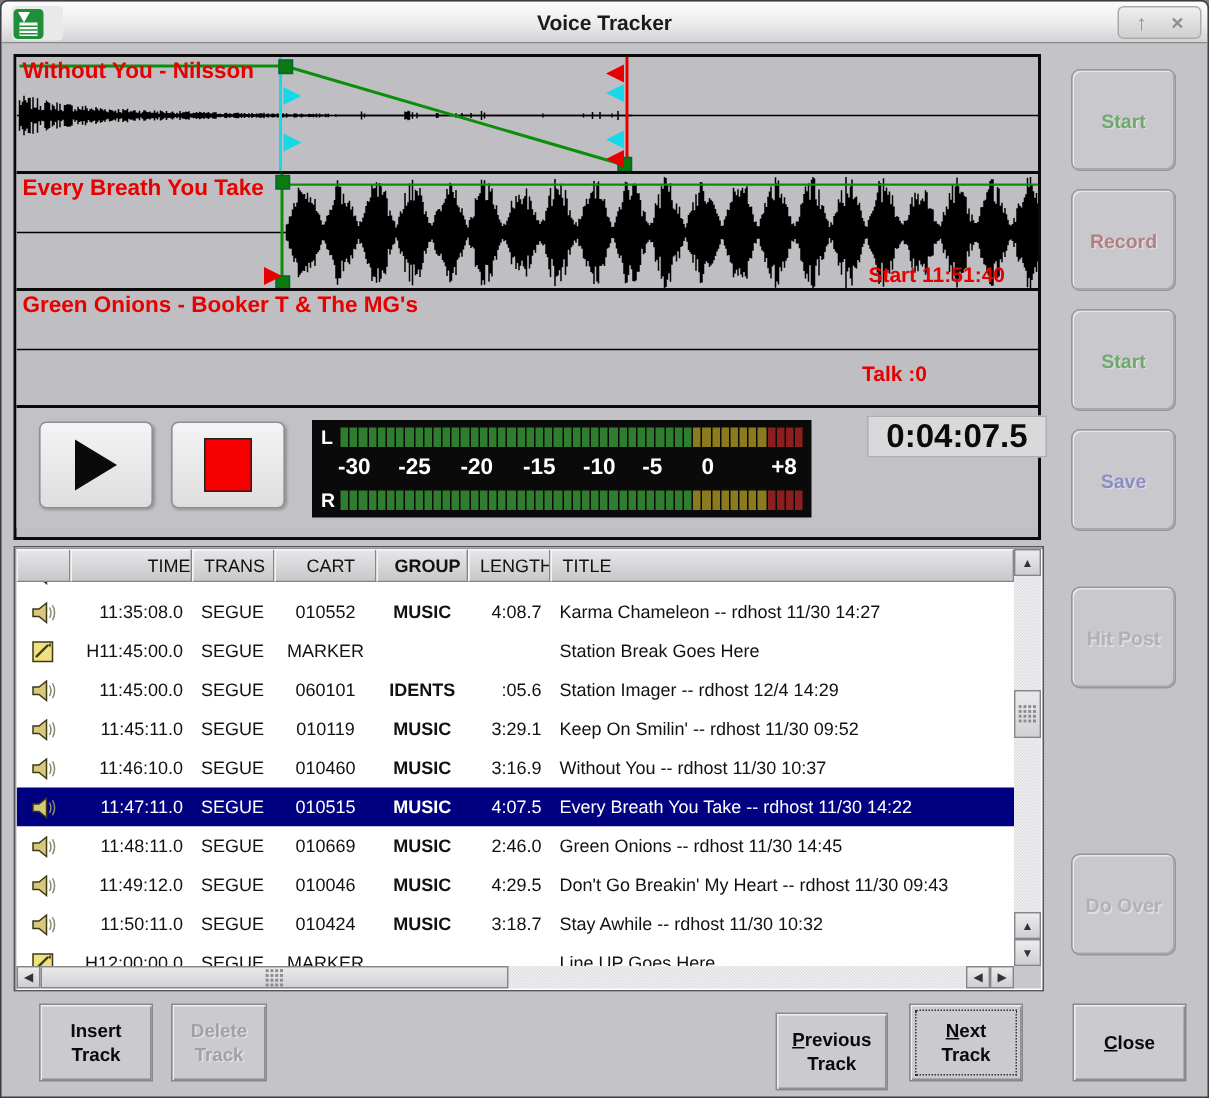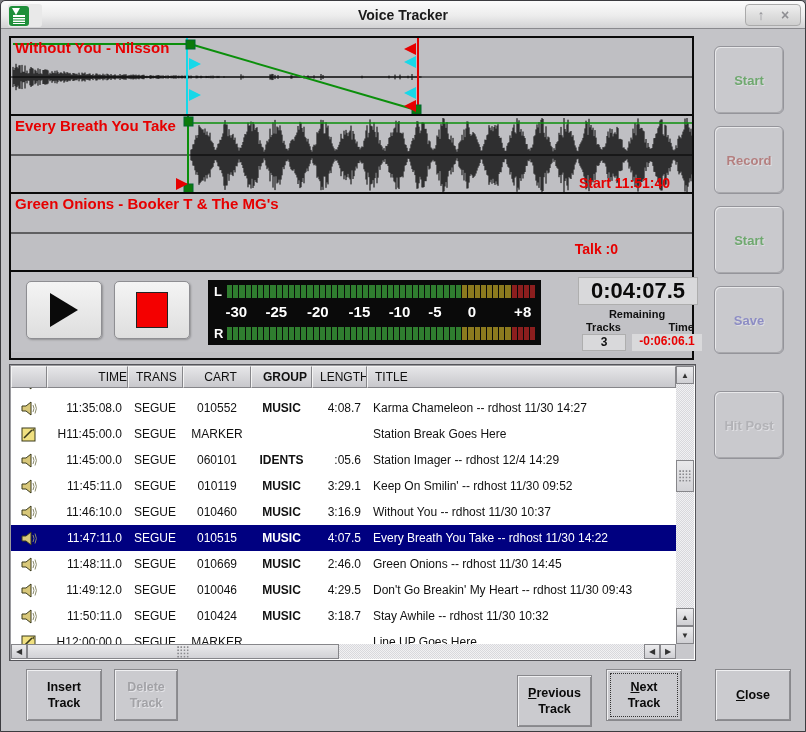--- a/index.html
+++ b/index.html
@@ -299,31 +299,20 @@
               <div class="seg" style="background: rgb(140, 122, 30);"></div>
               <div class="seg" style="background: rgb(140, 122, 30);"></div>
               <div class="seg" style="background: rgb(140, 30, 30);"></div>
               <div class="seg" style="background: rgb(140, 30, 30);"></div>
               <div class="seg" style="background: rgb(140, 30, 30);"></div>
               <div class="seg" style="background: rgb(140, 30, 30);"></div>
             </div>
         </div>
       </div>
       <div id="time-display">0:04:07.5</div>
-      <div id="remain">
-        <div class="r1">Remaining</div>
-        <div class="r2">
-          <span>Tracks</span>
-          <span>Time</span>
-        </div>
-        <div class="r3">
-          <div id="tracks-box">3</div>
-          <div id="time-box">-0:06:06.1</div>
-        </div>
-      </div>
     </div>
   </div>
 
   <div id="logtable">
     <div id="log-inner">
       <div id="log-head">
           <div class="hcell c0"></div>
           <div class="hcell c1">TIME</div>
           <div class="hcell c2">TRANS</div>
           <div class="hcell c3">CART</div>
@@ -506,20 +495,21 @@
       <div class="sbtn">▶</div>
     </div>
     <div id="sb-corner"></div>
   </div>
 
   <div class="sidebtn" style="top: 45px; color: rgb(111, 168, 111);">Start</div>
   <div class="sidebtn" style="top: 125px; color: rgb(180, 127, 127);">Record</div>
   <div class="sidebtn" style="top: 205px; color: rgb(111, 168, 111);">Start</div>
   <div class="sidebtn" style="top: 285px; color: rgb(141, 141, 196);">Save</div>
   <div class="sidebtn" style="top: 390px; color: rgb(178, 178, 182);">Hit Post</div>
+  <div class="sidebtn" style="top: 568px; color: rgb(178, 178, 182);">Do Over</div>
 
   <div class="footbtn" id="insert-track-btn" style="left:25px;top:668px;width:76px">
     <span>Insert</span>
     <span>Track</span>
   </div>
   <div class="footbtn disabled" id="delete-track-btn" style="left:113px;top:668px;width:64px">
     <span>Delete</span>
     <span>Track</span>
   </div>
   <div class="footbtn" id="previous-track-btn" style="left:516px;top:674px;width:75px">

